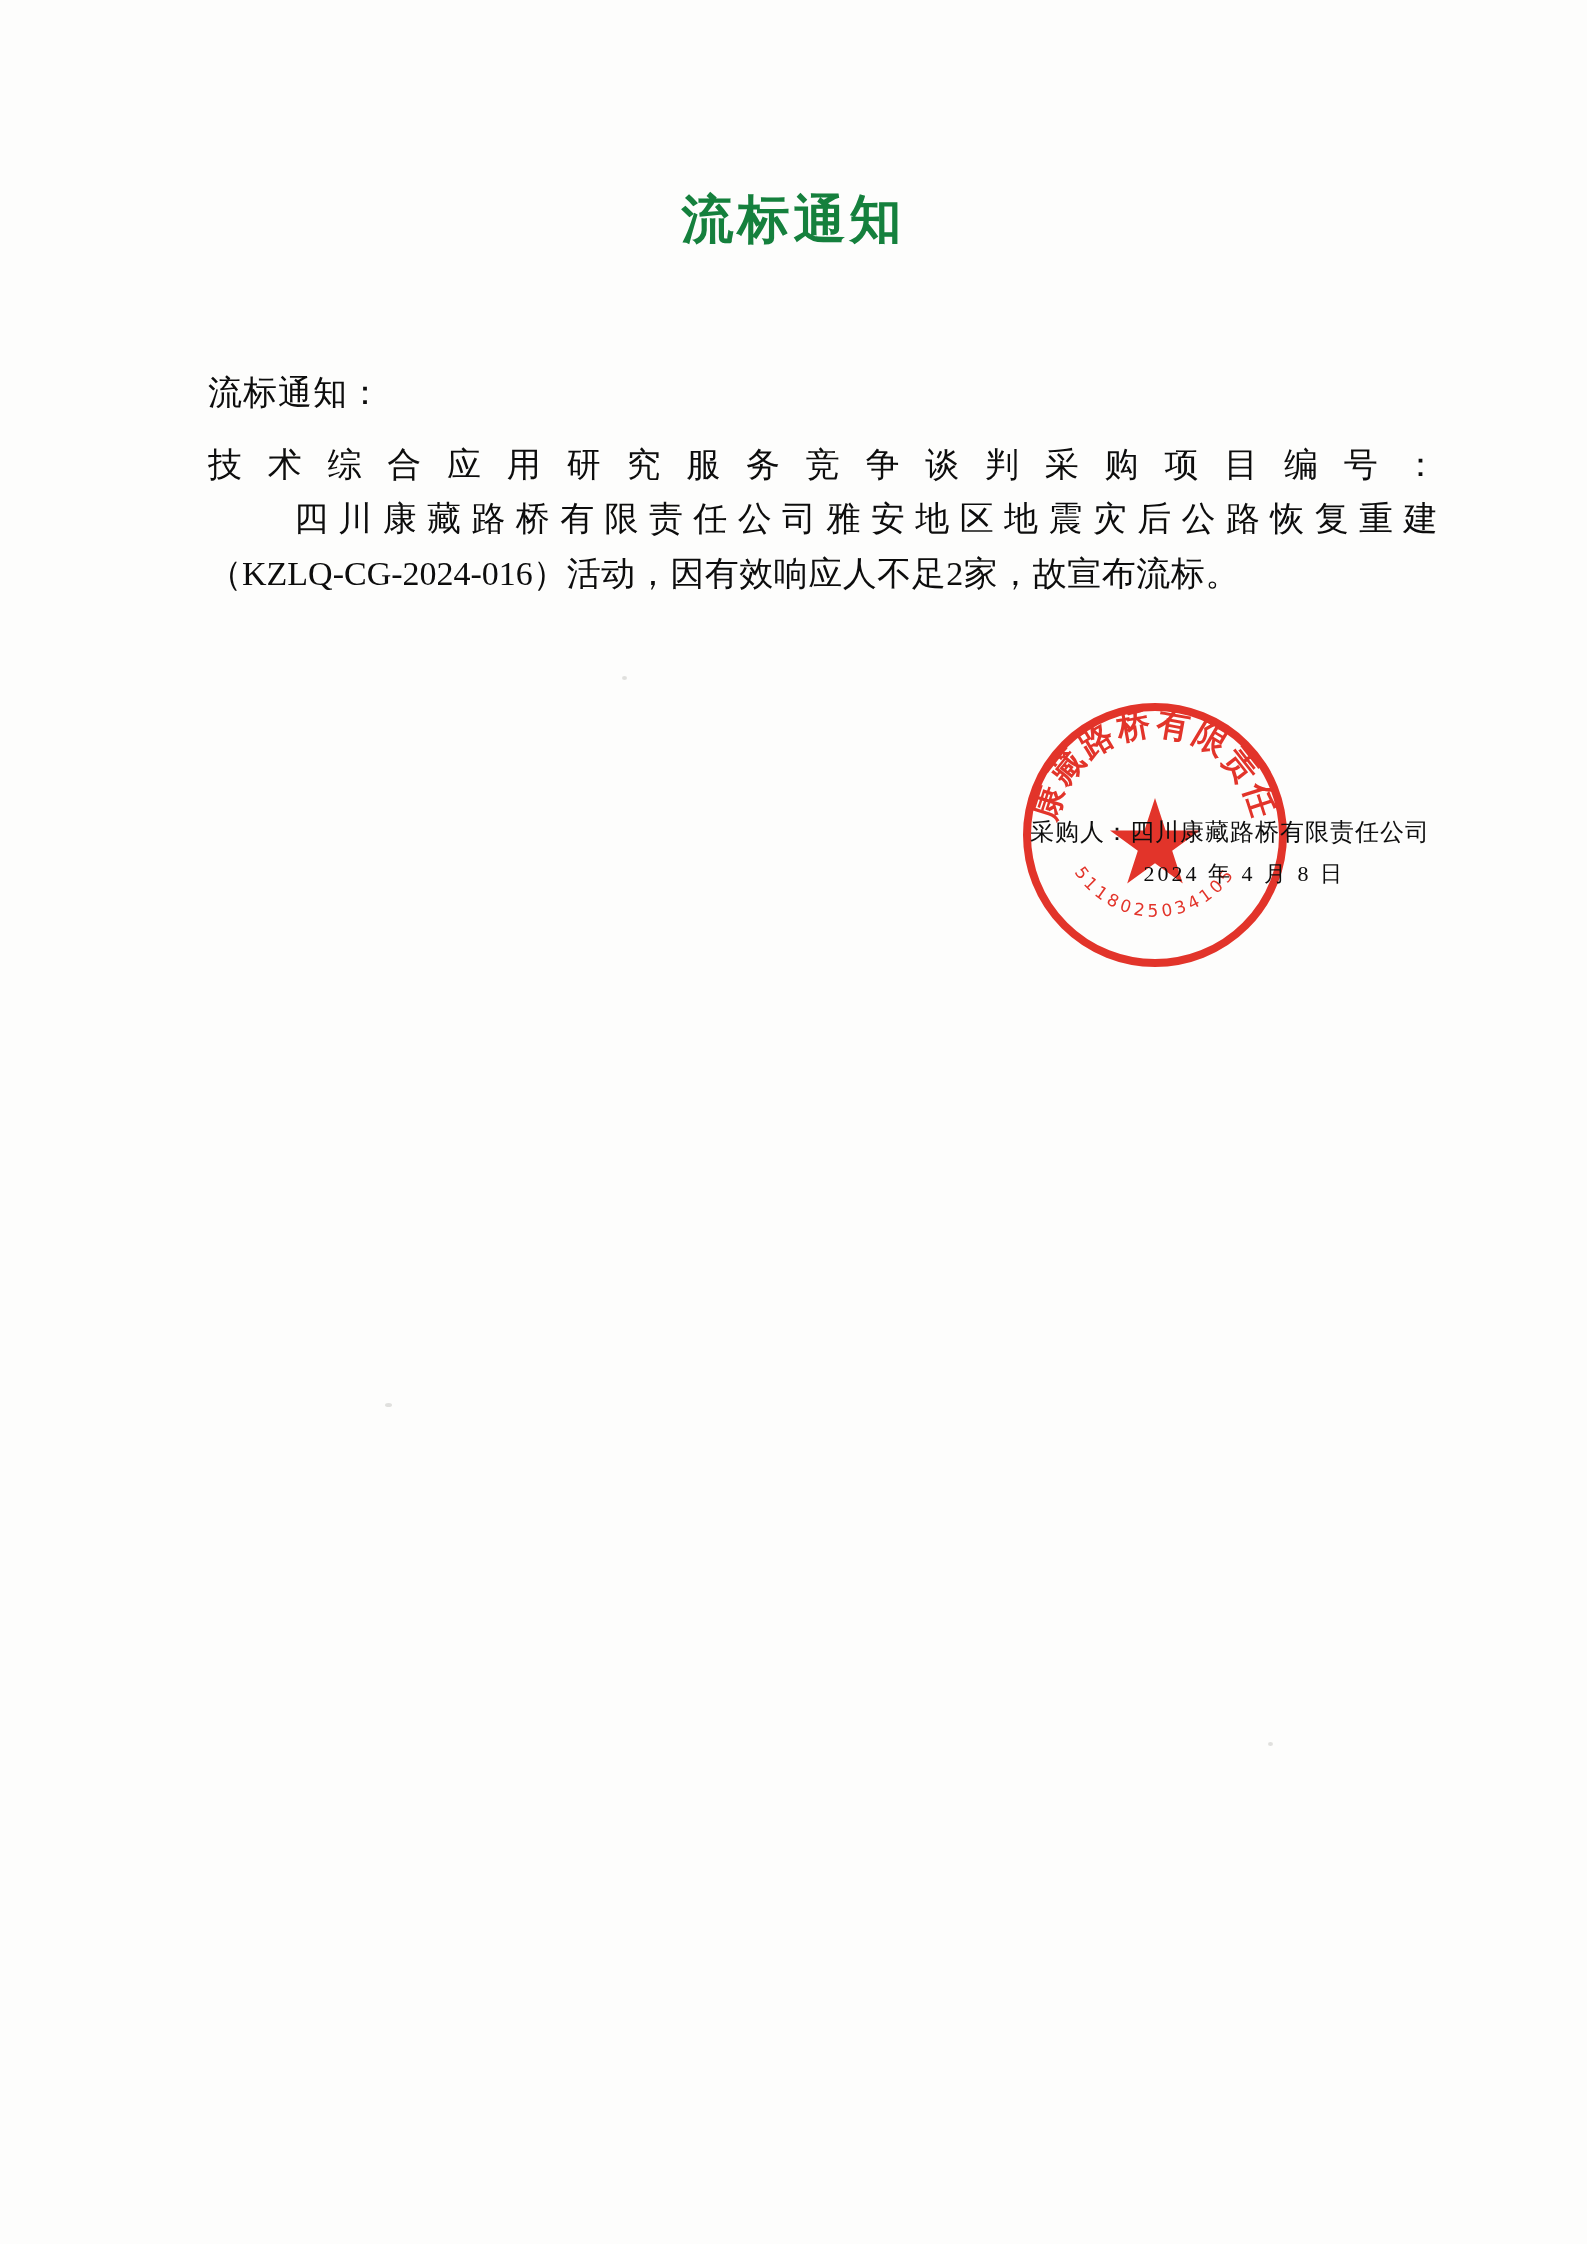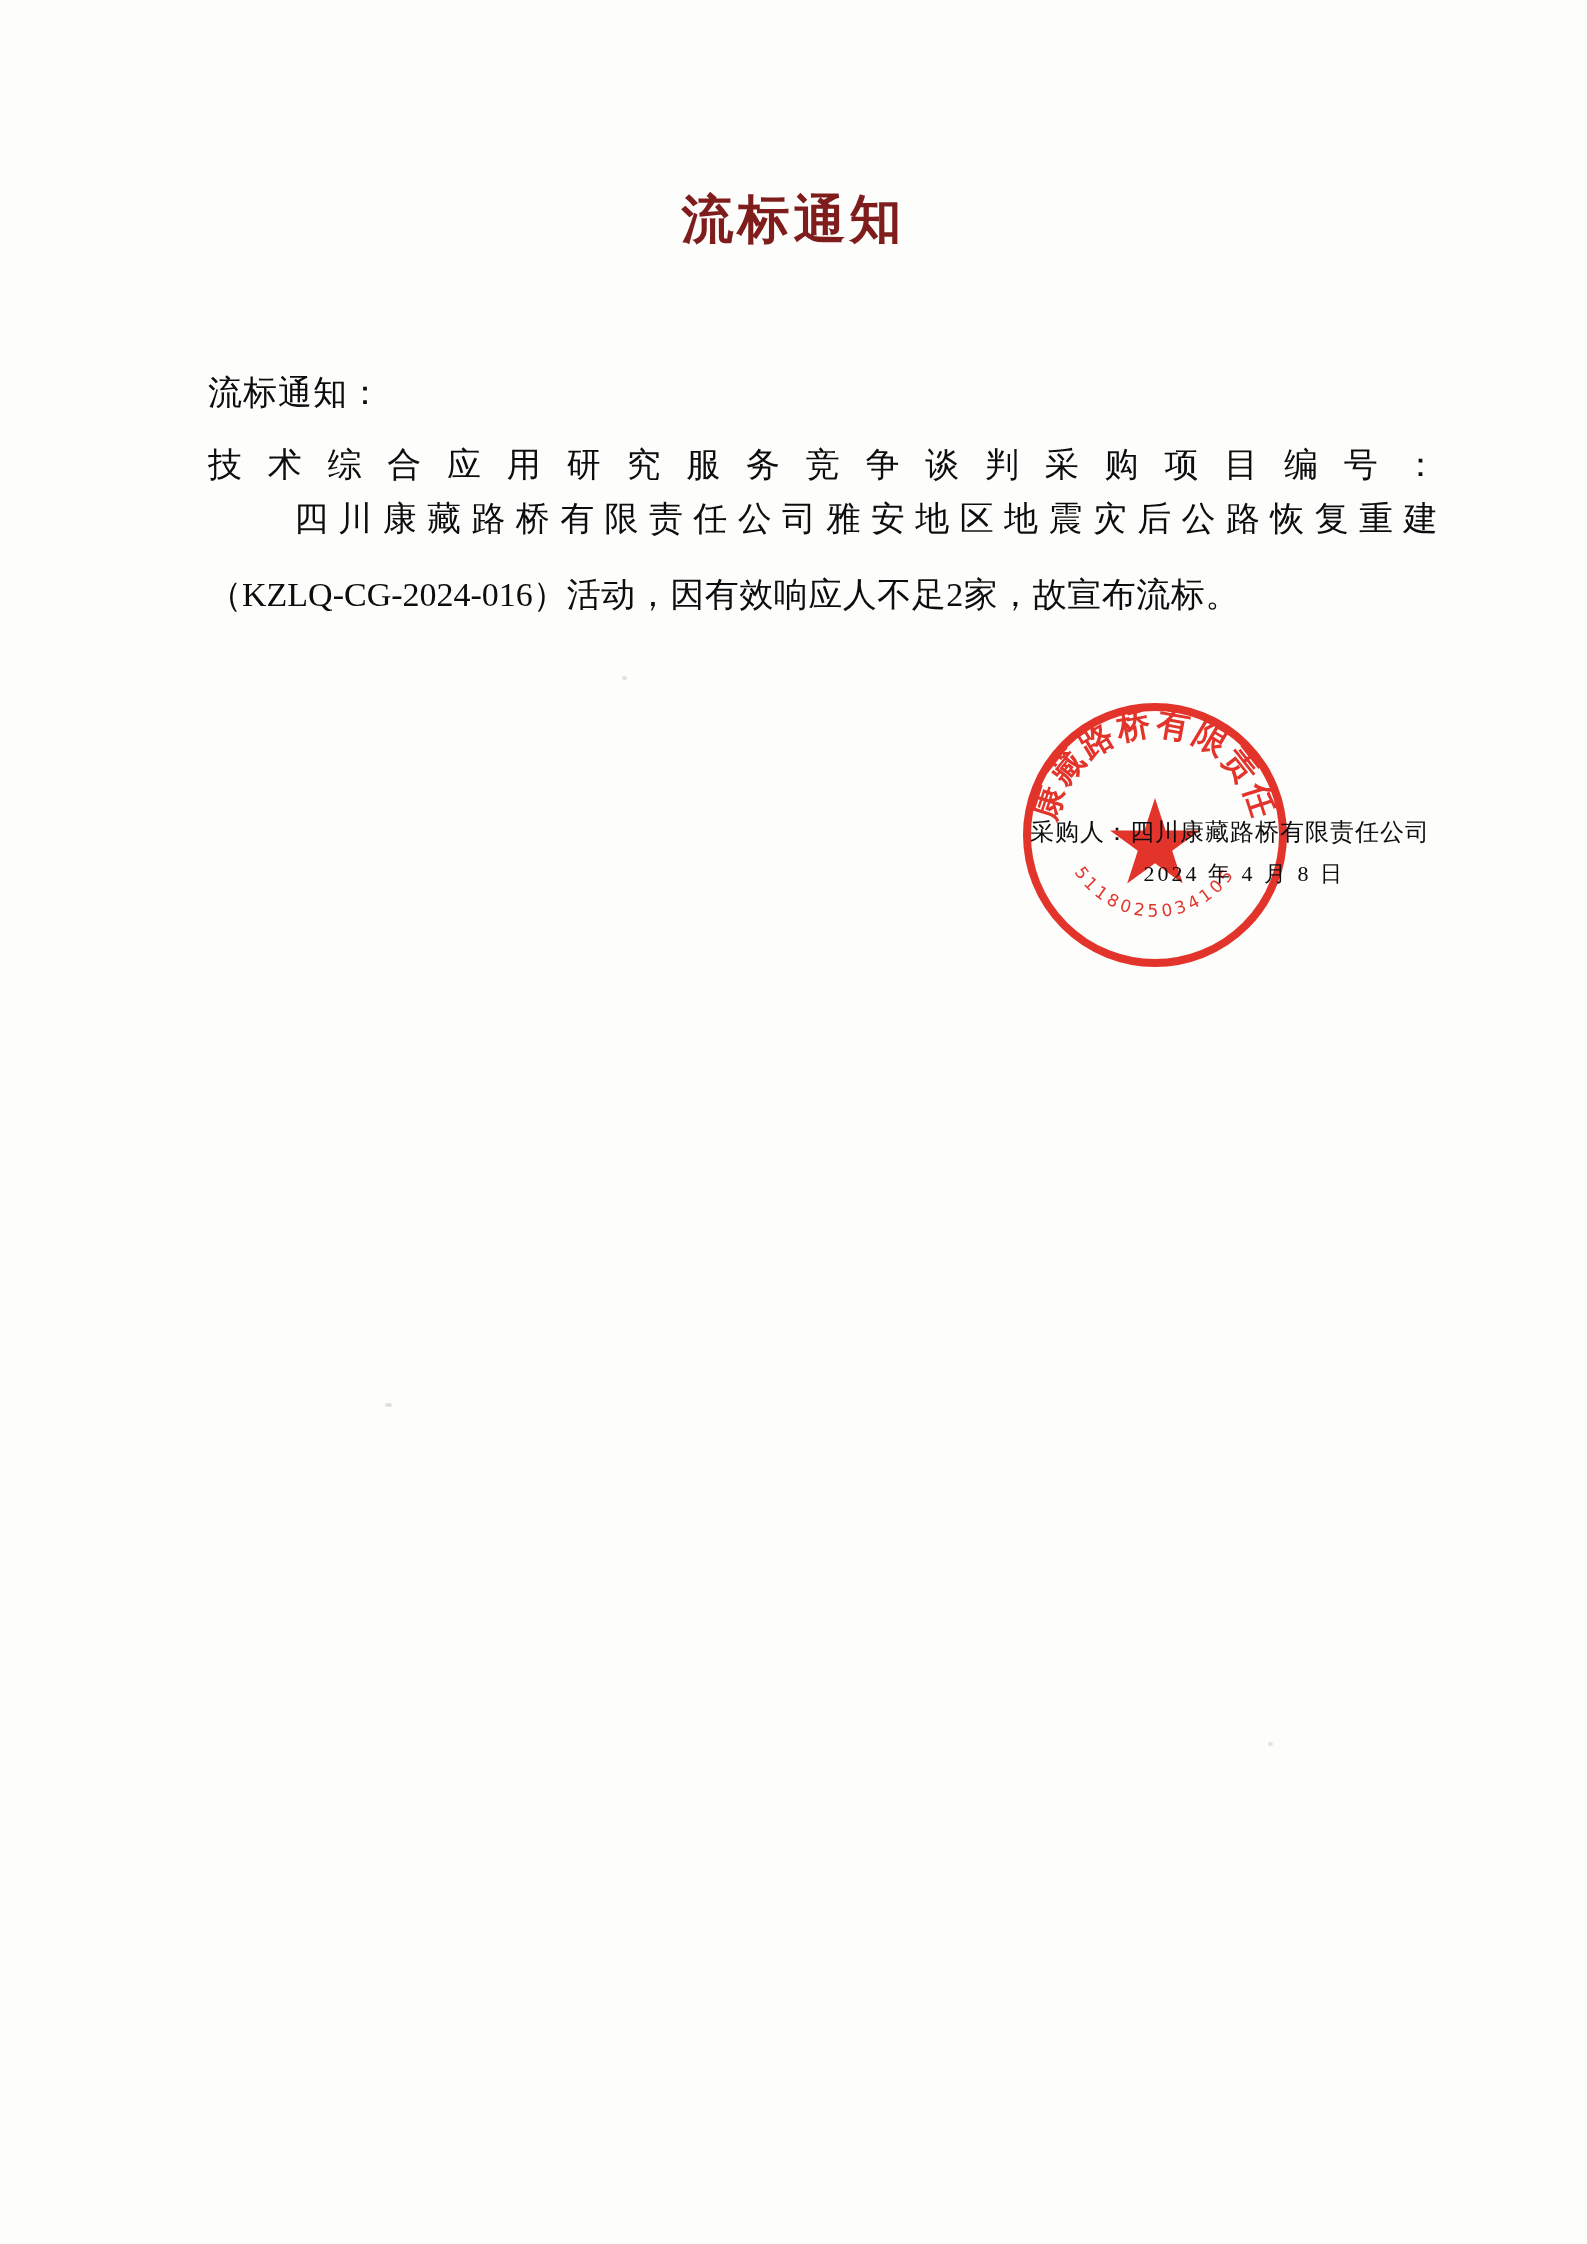--- a/index.html
+++ b/index.html
@@ -26,21 +26,21 @@
   .doc-title {
     position: absolute;
     top: 185px;
     left: 0;
     width: 100%;
     text-align: center;
     font-size: 52px;
     font-weight: bold;
     letter-spacing: 4px;
     font-family: "DejaVu Serif", "Liberation Serif", serif;
-    color: #7f1d1d;
+    color: #15803d;
   }
 
   
   .body-block {
     position: absolute;
     top: 370px;
     left: 208px;
     width: 1230px;
   }
 
@@ -63,21 +63,20 @@
     width: 76px;
   }
   .para-line {
     display: block;
     text-align: justify;
     text-align-last: justify;
     white-space: nowrap;
   }
   .para-line.last {
     text-align-last: left;
-    margin-top: 21px;
   }
   .code-text {
     font-family: "Liberation Serif", "DejaVu Serif", serif;
     letter-spacing: 0px;
   }
 
   
   .sign-block {
     position: absolute;
     top: 810px;

